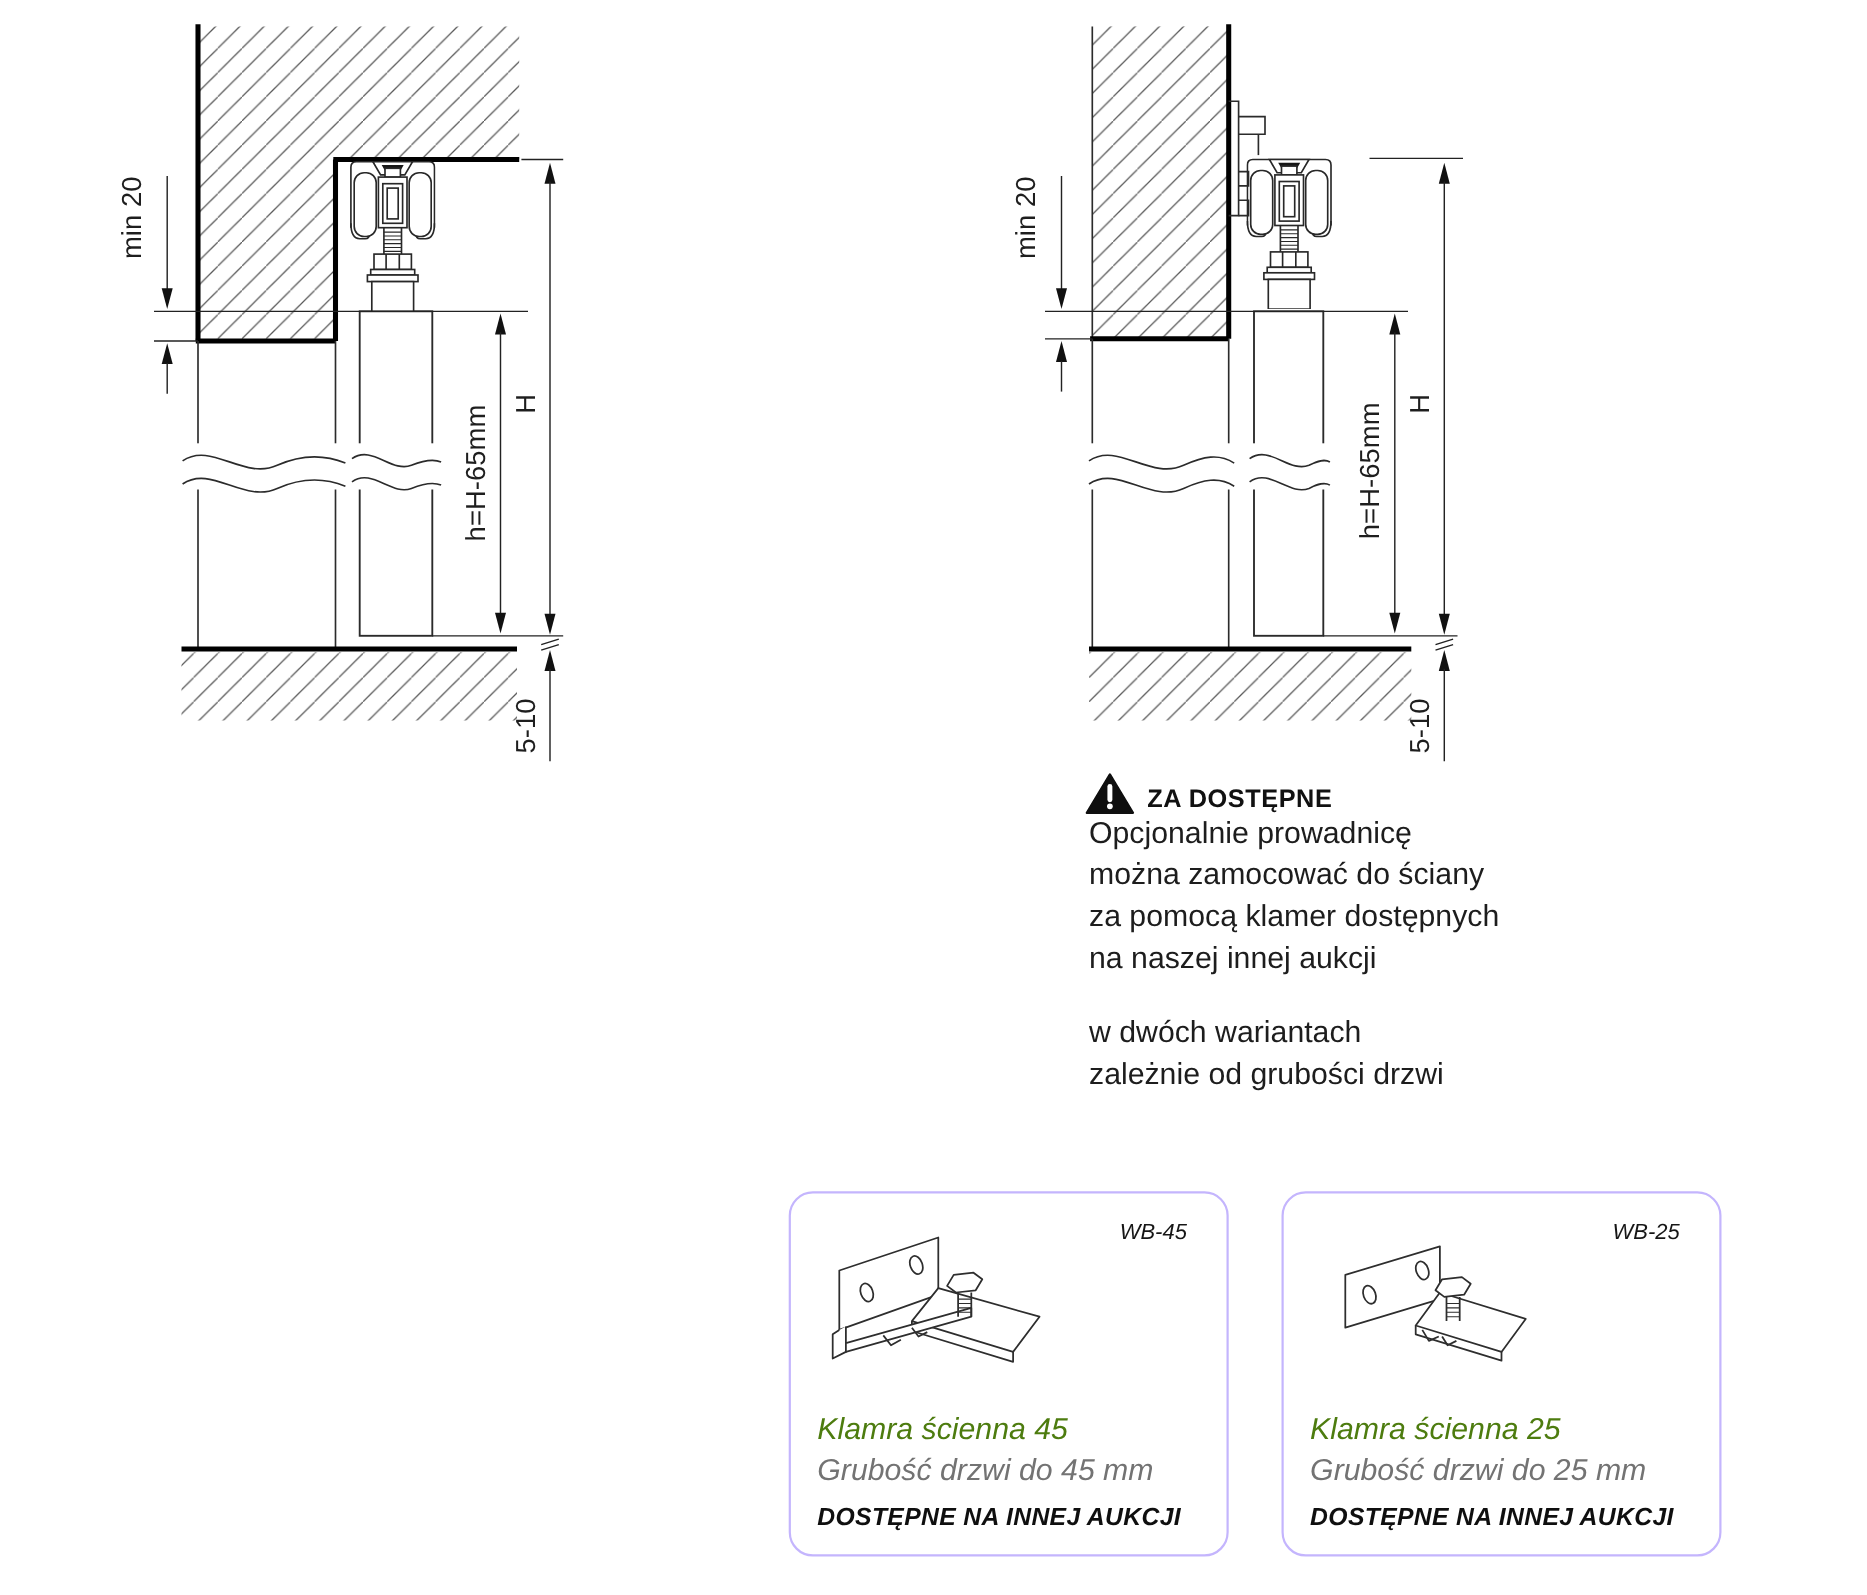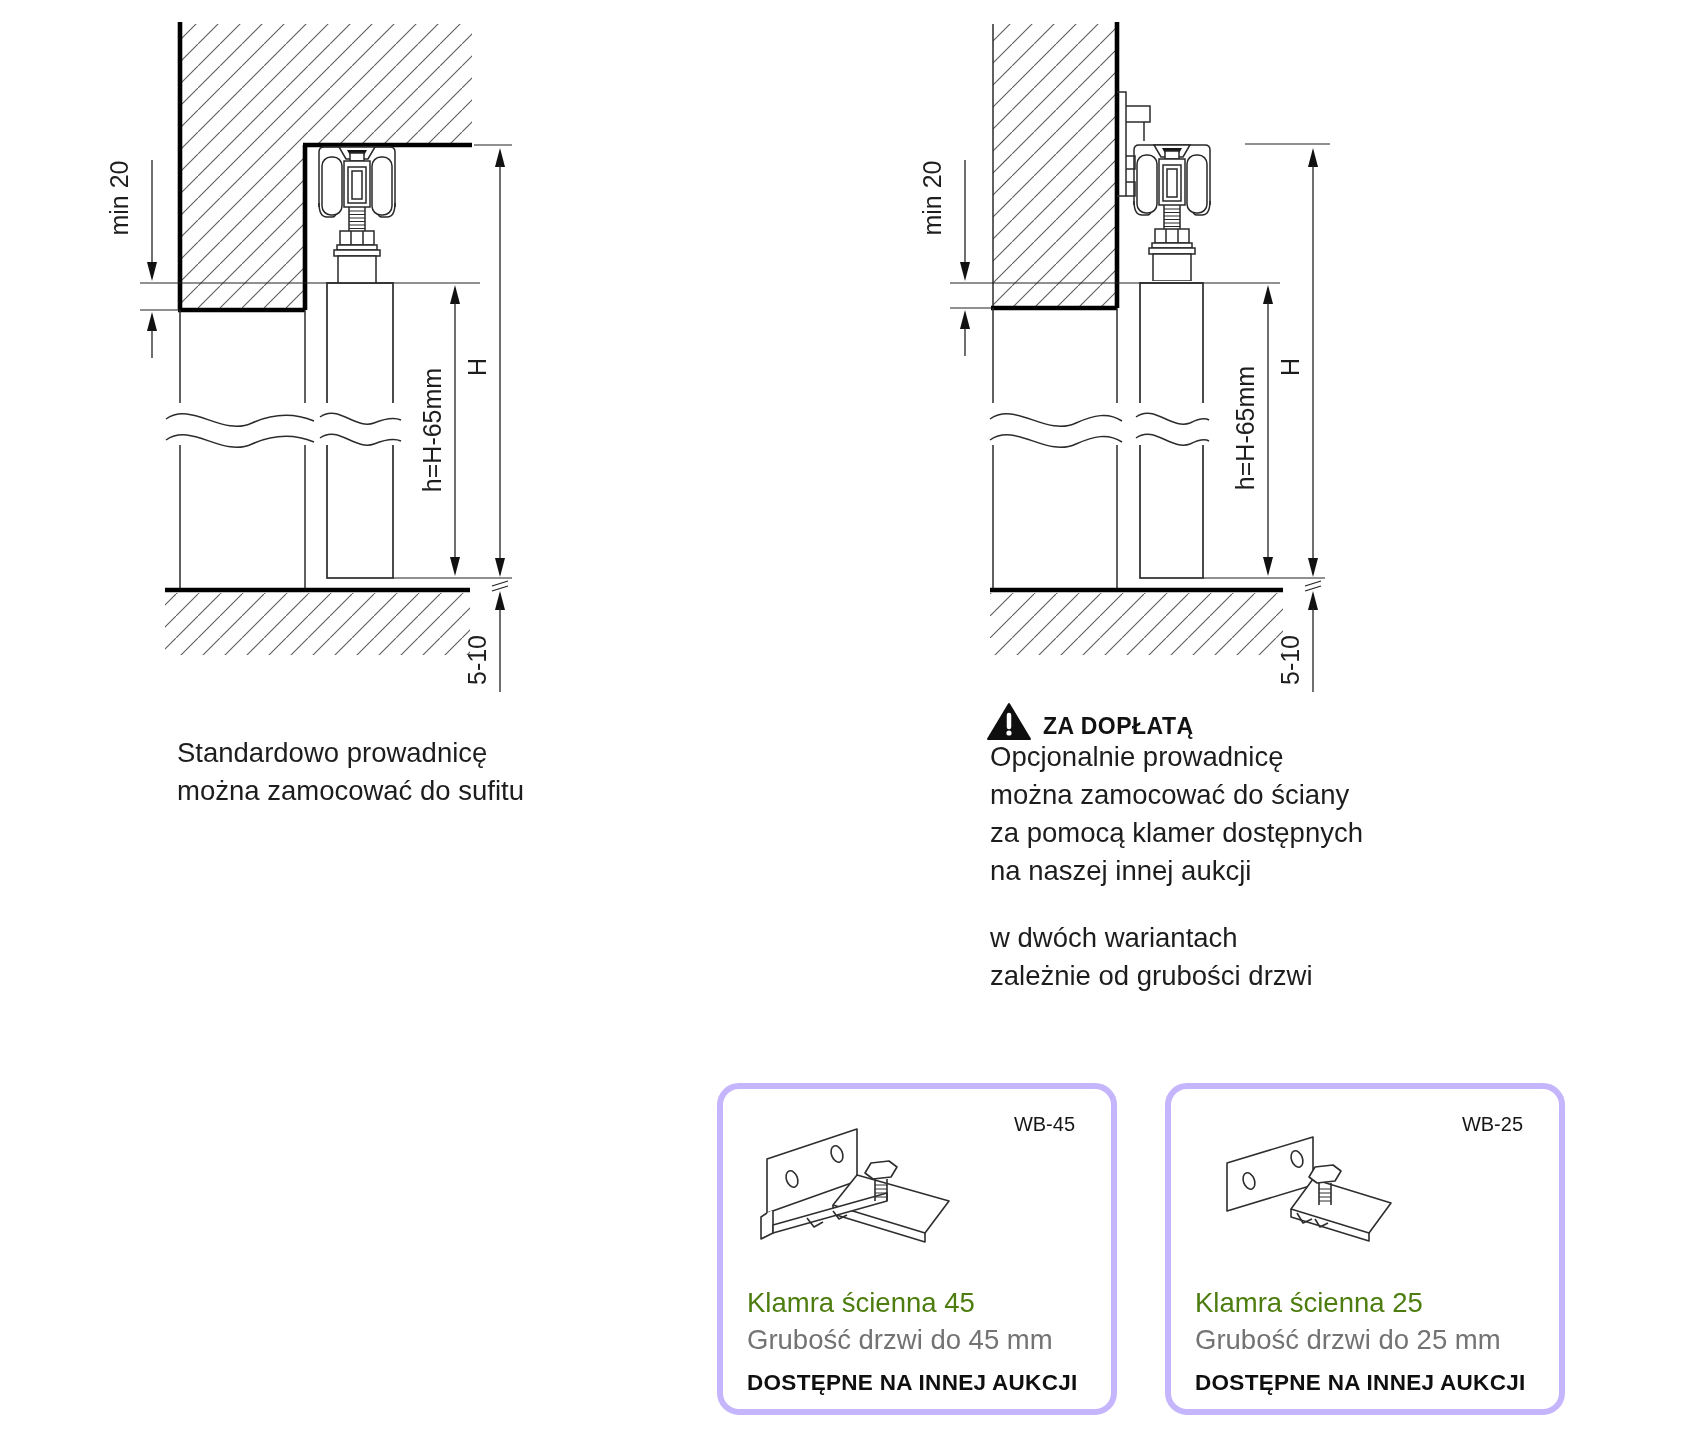--- a/index.html
+++ b/index.html
@@ -4,21 +4,21 @@
 <style>
   html,body{margin:0;padding:0;background:#ffffff;}
   .page{position:relative;width:1697px;height:1450px;background:#fff;overflow:hidden;
         font-family:"Liberation Sans","DejaVu Sans",sans-serif;color:#1e1e1e;}
   svg{display:block;}
   .abs{position:absolute;}
   .defs-svg{position:absolute;width:0;height:0;}
   .dim-text{font-family:"Liberation Sans","DejaVu Sans",sans-serif;font-size:25px;fill:#1e1e1e;}
   .caption{position:absolute;font-size:27.5px;line-height:38px;color:#1d1d1d;}
   .warning-label{position:absolute;font-size:23px;font-weight:bold;letter-spacing:.5px;color:#111;}
-  .card{position:absolute;width:400px;height:332px;border:6px solid #c4b5fd;border-radius:22px;background:#fff;box-sizing:border-box;}
+  .card{position:absolute;width:400px;height:332px;border:2px solid #c4b5fd;border-radius:22px;background:#fff;box-sizing:border-box;font-style:italic;}
   .wb-code{position:absolute;top:24px;right:36px;font-size:20px;color:#161616;}
   .card-title{position:absolute;left:24px;top:198px;font-size:27.5px;color:#4d7c0f;}
   .card-sub{position:absolute;left:24px;top:235px;font-size:27.5px;color:#737373;}
   .card-note{position:absolute;left:24px;top:281px;font-size:22.5px;font-weight:bold;color:#0f0f0f;letter-spacing:.3px;}
 </style>
 </head>
 <body>
 
 <div class="page">
 
@@ -205,31 +205,27 @@
     </g>
 
     <g>
       <path d="M1305,586 L1321,581 M1305,591 L1321,586" stroke="#222" stroke-width="1.3"></path>
       <polygon points="1313,591 1308,610 1318,610" fill="#111"></polygon>
       <path d="M1313,608 V692" stroke="#222" stroke-width="1.3"></path>
       <text class="dim-text" transform="translate(1299,660) rotate(-90)" text-anchor="middle">5-10</text>
     </g>
   </svg>
 
-  <div class="caption" style="left:177px;top:734px;">
-    <div>Standardowo prowadnicę</div>
-    <div>można zamocować do sufitu</div>
-  </div>
 
   <svg class="abs" style="left:986px;top:702px;" width="46" height="40" viewBox="0 0 46 40">
     <polygon points="23,2 44,37 2,37" fill="#0f0f0f" stroke="#0f0f0f" stroke-width="2" stroke-linejoin="round"></polygon>
     <path d="M23,13 V25" stroke="#fff" stroke-width="4.5" stroke-linecap="round"></path>
     <circle cx="23" cy="31" r="2.6" fill="#fff"></circle>
   </svg>
-  <div class="warning-label" style="left:1043px;top:713px;">ZA DOPŁATĄ</div>
+  <div class="warning-label" style="left:1043px;top:713px;">ZA DOSTĘPNE</div>
 
   <div class="caption" style="left:990px;top:738px;">
     <div>Opcjonalnie prowadnicę</div>
     <div>można zamocować do ściany</div>
     <div>za pomocą klamer dostępnych</div>
     <div>na naszej innej aukcji</div>
   </div>
 
   <div class="caption" style="left:990px;top:919px;">
     <div>w dwóch wariantach</div>

